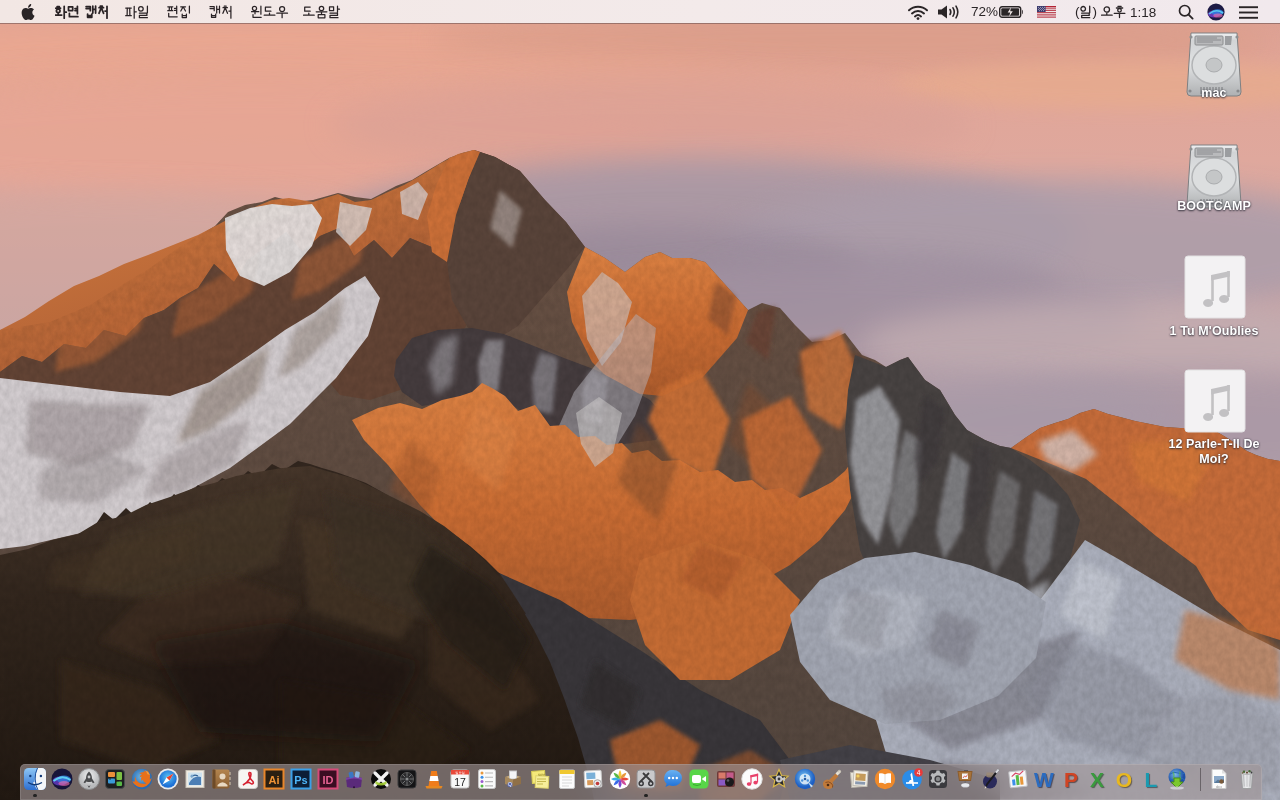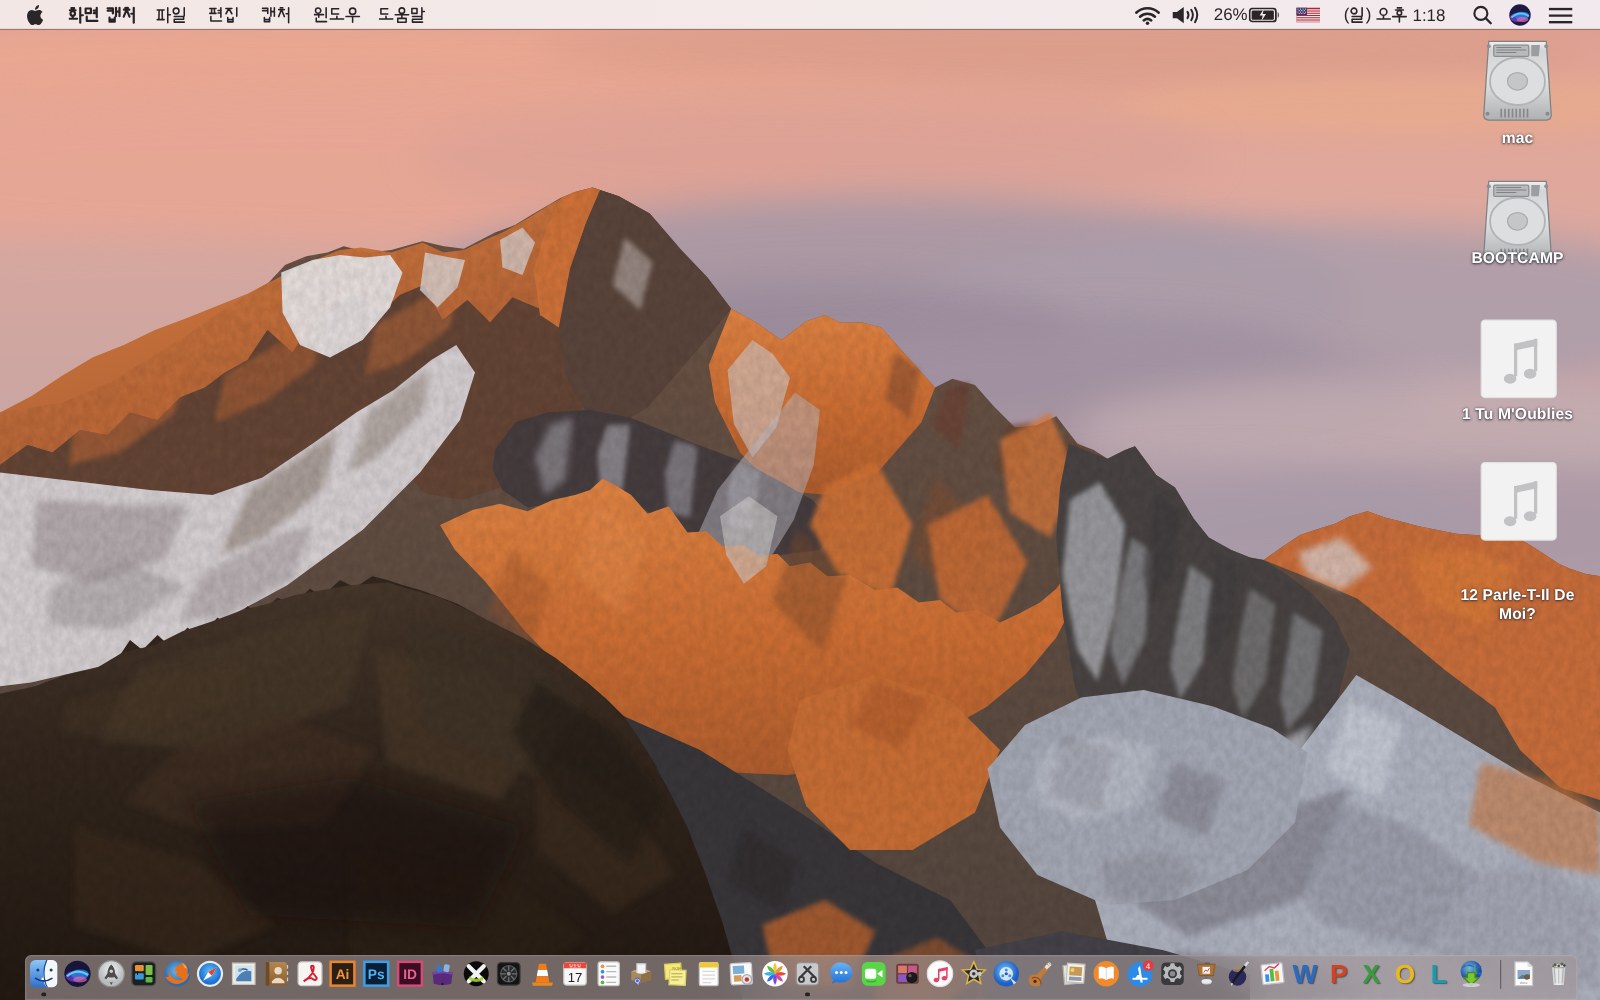--- a/index.html
+++ b/index.html
@@ -267,21 +267,21 @@
 <circle cx="11" cy="13.6" r="1.4" fill="#2a2527"></circle>
 </svg>
       <svg class="abs" style="left:938px;top:5px" width="24" height="14" viewBox="0 0 24 14">
 <path fill="#2a2527" d="M0,4.5 h3.5 L9,0.5 V13.5 L3.5,9.5 H0 Z"></path>
 <g stroke="#2a2527" stroke-width="1.6" fill="none" stroke-linecap="round">
 <path d="M12,4.5 Q13.6,7 12,9.5"></path>
           <path d="M15,2.8 Q17.6,7 15,11.2"></path>
           <path d="M18,1.2 Q21.6,7 18,12.8"></path>
         </g>
 </svg>
-      <div class="abs" style="left:971px;top:4px;font-size:13.5px;color:#2a2527;">26%</div>
+      <div class="abs" style="left:971px;top:4px;font-size:13.5px;color:#2a2527;">72%</div>
       <svg class="abs" style="left:999px;top:5.5px" width="25" height="12" viewBox="0 0 25 12">
 <rect x="0.7" y="0.7" width="21" height="10.6" rx="2.4" fill="none" stroke="#2a2527" stroke-width="1.4"></rect>
 <rect x="2.3" y="2.3" width="17.8" height="7.4" rx="1" fill="#2a2527"></rect>
 <path d="M12,1.2 L8.7,6.4 h2.5 l-1.1,4.4 L13.8,5.2 h-2.6 Z" fill="#f2e9e9" stroke="none"></path>
 <path d="M23.2,3.8 v4.4 c1.1,-0.3 1.1,-4.1 0,-4.4Z" fill="#2a2527"></path>
 </svg>
       <svg class="abs" style="left:1037px;top:5.5px" width="19" height="12" viewBox="0 0 19 12">
 <rect width="19" height="12" fill="#b22234"></rect>
 <g fill="#efe6e6">
           <rect y="1.4" width="19" height="1"></rect>
@@ -378,21 +378,21 @@
         <path d="M30,55 v7"></path>
         <path d="M33,55 v7"></path>
         <path d="M36,55 v7"></path>
         <path d="M39,55 v7"></path>
       </g>
 <circle cx="8" cy="5" r="1.6" fill="#8e9092"></circle>
       <circle cx="54" cy="5" r="1.6" fill="#8e9092"></circle>
 <circle cx="7" cy="59" r="1.6" fill="#88898b"></circle>
       <circle cx="55" cy="59" r="1.6" fill="#88898b"></circle>
 </svg>
-    <div class="lbl" style="left:1163px;top:103px;width:102px;">mac</div>
+    <div class="lbl" style="left:1163px;top:86px;width:102px;">mac</div>
     <svg class="abs" style="left:1183px;top:144px" width="62" height="66" viewBox="0 0 62 66">
 <defs>
         <linearGradient id="hddg144" x1="0" y1="0" x2="0" y2="1">
 <stop offset="0" stop-color="#f0f1f2"></stop>
           <stop offset=".12" stop-color="#d2d4d6"></stop>
           <stop offset=".5" stop-color="#e0e2e3"></stop>
           <stop offset="1" stop-color="#aeb0b2"></stop>
         </linearGradient>
       </defs>
 <path d="M8,1 L54,1 58,60 q0,4 -4,4 L8,64 q-4,0 -4,-4 Z" fill="url(#hddg144)" stroke="#7e8082" stroke-width="1"></path>
@@ -435,21 +435,21 @@
     <svg class="abs" style="left:1184px;top:369px" width="62" height="64" viewBox="0 0 62 64">
 <rect x="1" y="1" width="60" height="62" rx="3" fill="#f3f2f3" stroke="#e2e1e2" stroke-width="1"></rect>
 <g fill="#c2c1c3">
         <path d="M24,44 a5,4 0 1 0 0.2,0 Z"></path>
         <path d="M40,40 a5,4 0 1 0 0.2,0 Z"></path>
 <rect x="27.2" y="20" width="2.6" height="26"></rect>
         <rect x="43.2" y="16" width="2.6" height="26"></rect>
 <path d="M27.2,20 L45.8,16 45.8,21.5 27.2,25.5 Z"></path>
       </g>
 </svg>
-    <div class="lbl" style="left:1153px;top:437px;width:122px;line-height:15px;margin-top:32px;">12 Parle-T-Il De Moi?</div>
+    <div class="lbl" style="left:1153px;top:437px;width:122px;line-height:15px;">12 Parle-T-Il De Moi?</div>
     <div class="abs" style="left:20px;top:764px;width:1242px;height:36px;background:rgba(163,152,154,.62);border-radius:5px 5px 0 0;backdrop-filter:blur(14px);box-shadow:inset 0 0 0 1px rgba(255,255,255,.12);"></div>
     <svg class="abs" style="left:24px;top:768px" width="22" height="22" viewBox="0 0 22 22">
       <defs>
         <linearGradient id="u1fnd" x1="0" y1="0" x2="0" y2="1">
           <stop offset="0" stop-color="#8fc7f5"></stop>
           <stop offset="1" stop-color="#2d6fd1"></stop>
         </linearGradient>
       </defs>
 <rect width="22" height="22" rx="4.5" fill="url(#u1fnd)"></rect>
 <path d="M13.5,0 h4 a4.5,4.5 0 0 1 4.5,4.5 v13 a4.5,4.5 0 0 1 -4.5,4.5 h-4 q-2.5,-2.5 -2.8,-6 h-1.5 v-1.8 h1.4 q0,-4.5 1.3,-8.2 Z" fill="#f4f6f8"></path>

